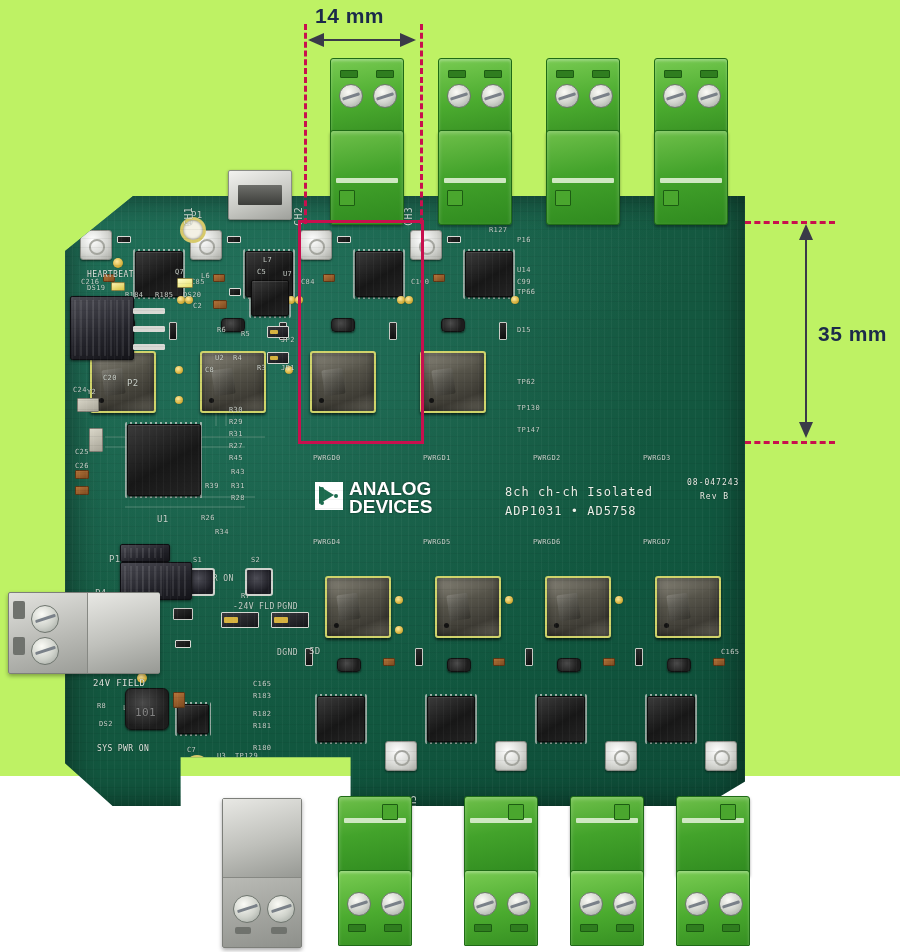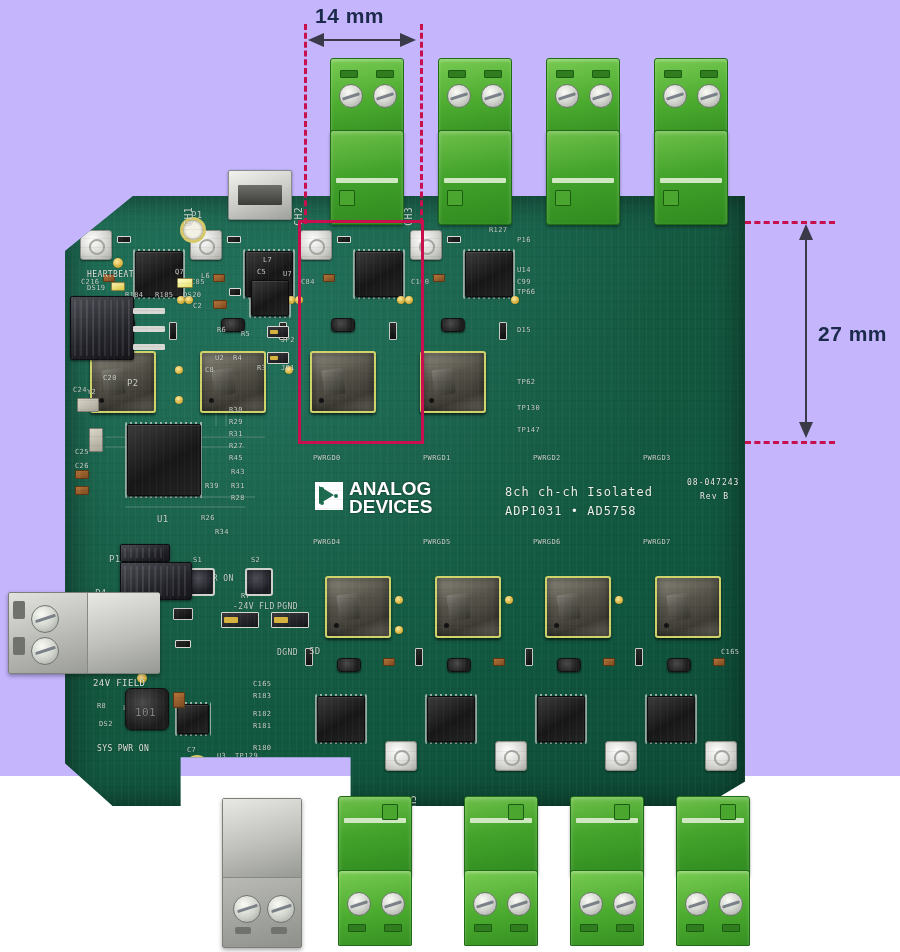--- a/index.html
+++ b/index.html
@@ -1,18 +1,18 @@
 <!DOCTYPE html>
 <html><head>
 <meta charset="utf-8">
 <style>
   html,body{margin:0;padding:0;background:#ffffff;}
   body{width:900px;height:952px;position:relative;overflow:hidden;
        font-family:"Liberation Sans",sans-serif;}
-  .stage{position:absolute;left:0;top:0;width:900px;height:776px;background:#c4b5fd;}
+  .stage{position:absolute;left:0;top:0;width:900px;height:776px;background:#bef264;}
 
   
   .dim-label{position:absolute;font-weight:bold;color:#1b2a4a;letter-spacing:.5px;}
   #dim-h-label{left:315px;top:4px;font-size:21px;}
   #dim-v-label{left:818px;top:322px;font-size:21px;}
 
   .dash-v{position:absolute;width:0;border-left:3px dashed #c8104e;}
   .dash-h{position:absolute;height:0;border-top:3px dashed #c8104e;}
 
   .arrow-line-h{position:absolute;height:0;border-top:2px solid #3a3a48;}
@@ -511,15 +511,15 @@
   <div class="ah left" style="left:308px;top:33px;"></div>
   <div class="ah right" style="left:400px;top:33px;"></div>
   <div class="dim-label" id="dim-h-label">14 mm</div>
 
   <div class="dash-h" style="left:745px;top:221px;width:90px;"></div>
   <div class="dash-h" style="left:745px;top:441px;width:90px;"></div>
 
   <div class="arrow-line-v" style="left:805px;top:228px;height:206px;"></div>
   <div class="av up" style="left:799px;top:224px;"></div>
   <div class="av down" style="left:799px;top:422px;"></div>
-  <div class="dim-label" id="dim-v-label">27 mm</div>
+  <div class="dim-label" id="dim-v-label">35 mm</div>
 
 </div>
 
 </body></html>

